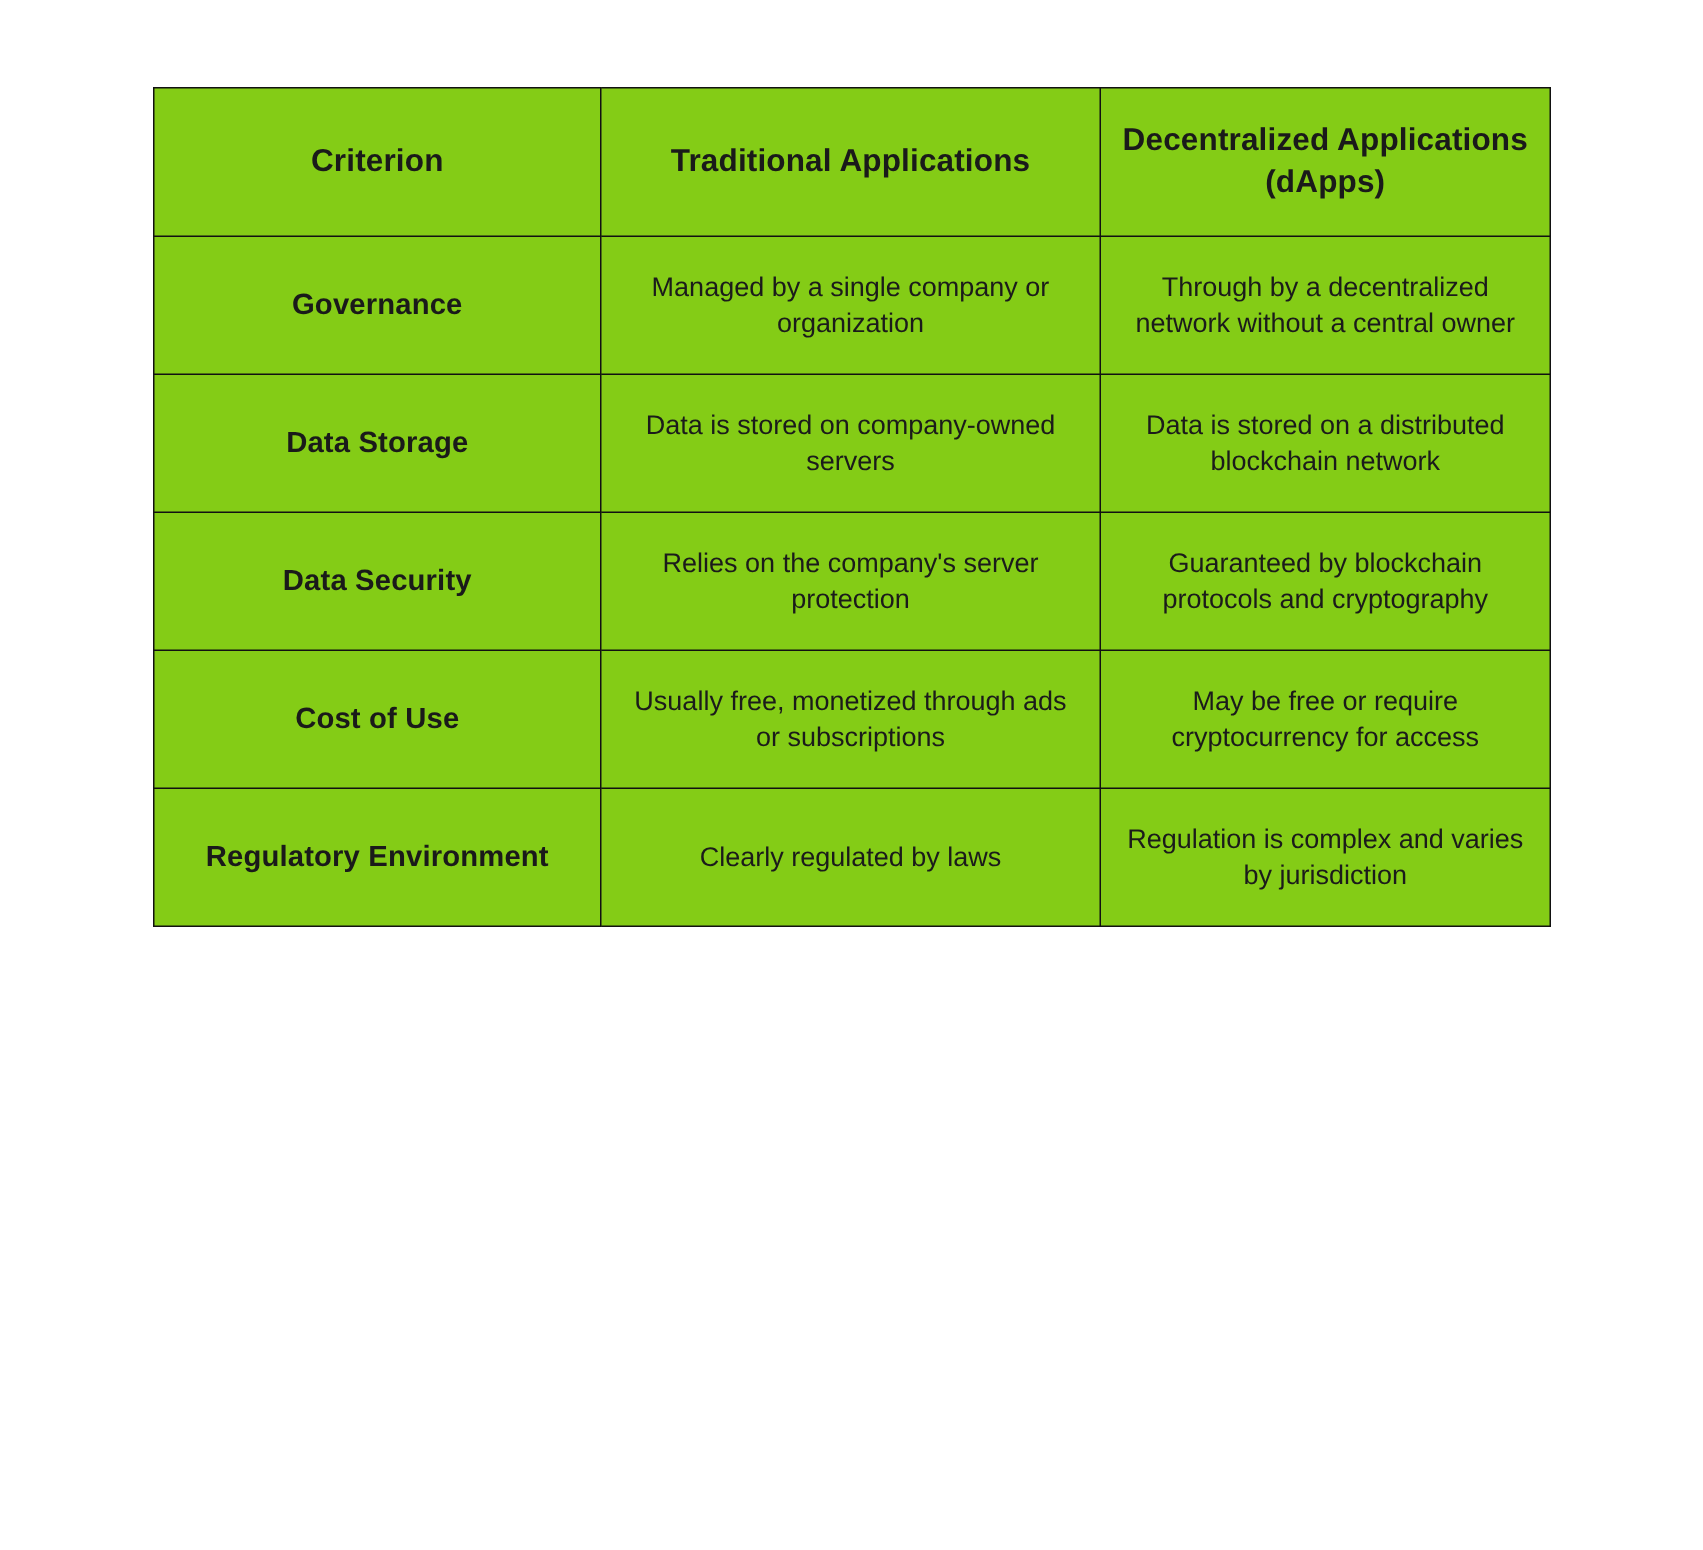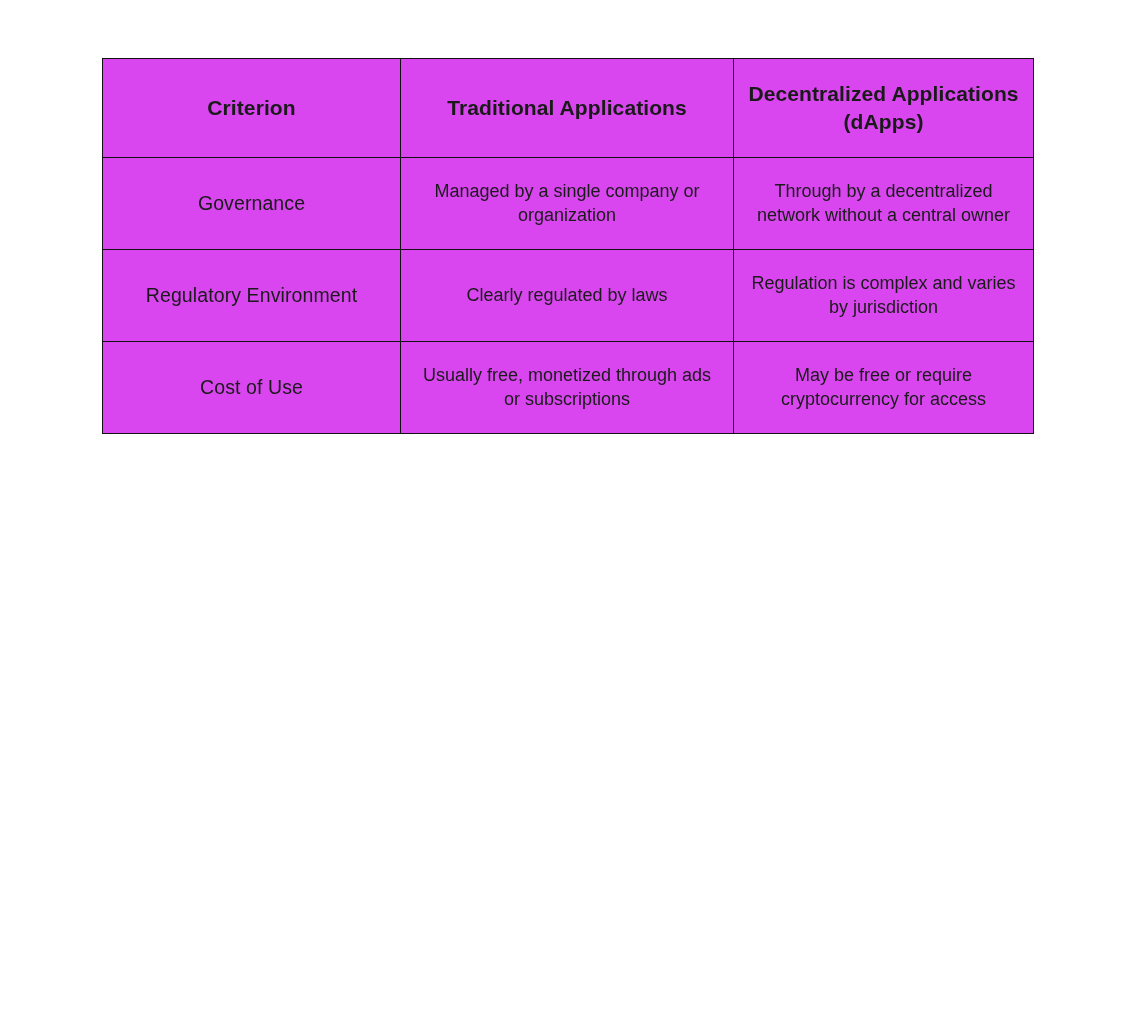--- a/index.html
+++ b/index.html
@@ -26,21 +26,21 @@
     position: absolute;
     left: 102px;
     top: 58px;
     width: 931px;
   }
 
   table.compare {
     border-collapse: collapse;
     width: 931px;
     table-layout: fixed;
-    background: #d946ef;
+    background: #84cc16;
   }
 
   table.compare td,
   table.compare th {
     border: 1.6px solid #111111;
     vertical-align: middle;
     text-align: center;
     padding: 10px 14px;
     line-height: 1.32;
   }
@@ -51,21 +51,21 @@
 
   thead th {
     font-size: 21px;
     font-weight: bold;
     height: 78px;
     letter-spacing: 0.1px;
   }
 
   tbody td.crit {
     font-size: 19.5px;
-    font-weight: normal;
+    font-weight: bold;
     letter-spacing: 0.1px;
   }
 
   tbody td.cell {
     font-size: 18px;
     font-weight: normal;
     color: #1b1b1b;
   }
 
   tbody tr {
@@ -90,25 +90,35 @@
           <th>Decentralized Applications (dApps)</th>
         </tr>
       </thead>
       <tbody>
         <tr>
           <td class="crit">Governance</td>
           <td class="cell">Managed by a single company or organization</td>
           <td class="cell">Through by a decentralized network without a central owner</td>
         </tr>
         <tr>
-          <td class="crit">Regulatory Environment</td>
-          <td class="cell">Clearly regulated by laws</td>
-          <td class="cell">Regulation is complex and varies by jurisdiction</td>
+          <td class="crit">Data Storage</td>
+          <td class="cell">Data is stored on company-owned servers</td>
+          <td class="cell">Data is stored on a distributed blockchain network</td>
+        </tr>
+        <tr>
+          <td class="crit">Data Security</td>
+          <td class="cell">Relies on the company's server protection</td>
+          <td class="cell">Guaranteed by blockchain protocols and cryptography</td>
         </tr>
         <tr>
           <td class="crit">Cost of Use</td>
           <td class="cell">Usually free, monetized through ads or subscriptions</td>
           <td class="cell">May be free or require cryptocurrency for access</td>
+        </tr>
+        <tr>
+          <td class="crit">Regulatory Environment</td>
+          <td class="cell">Clearly regulated by laws</td>
+          <td class="cell">Regulation is complex and varies by jurisdiction</td>
         </tr>
       </tbody>
     </table>
   </div>
 </div>
 
 </body></html>

